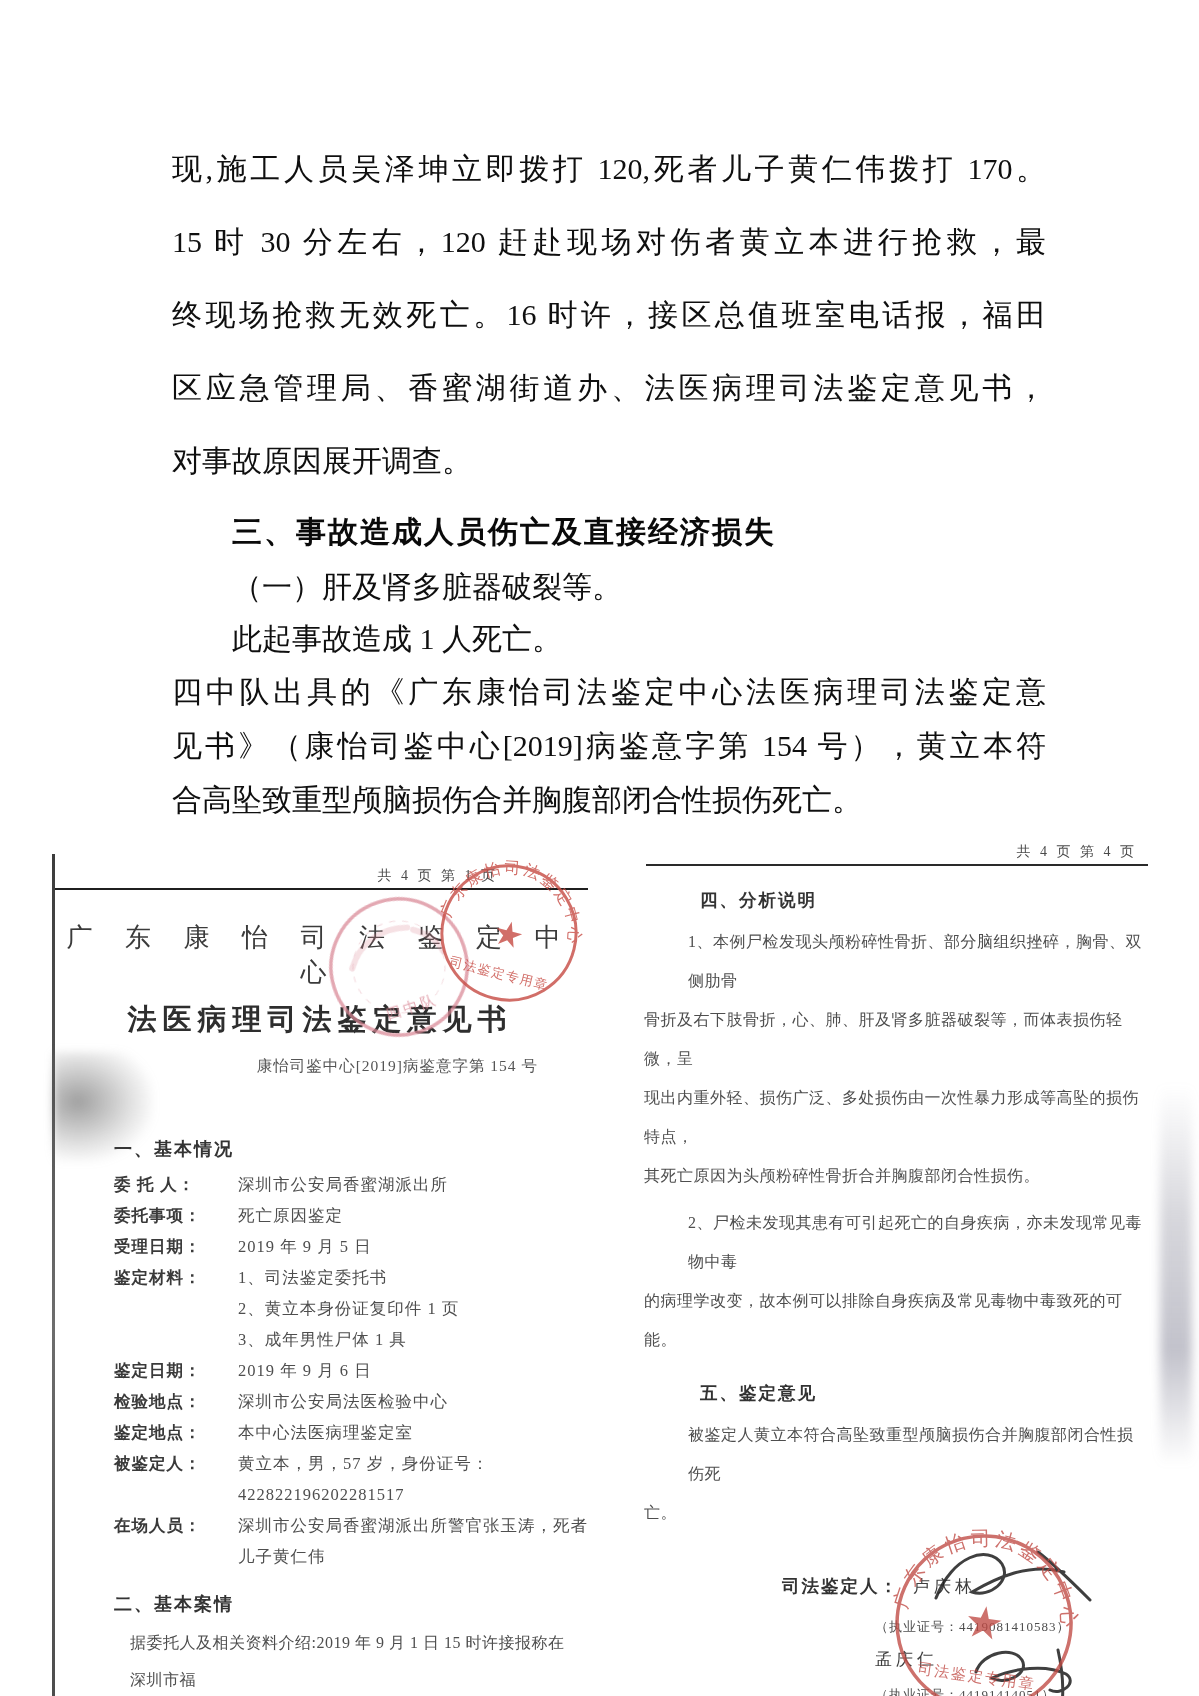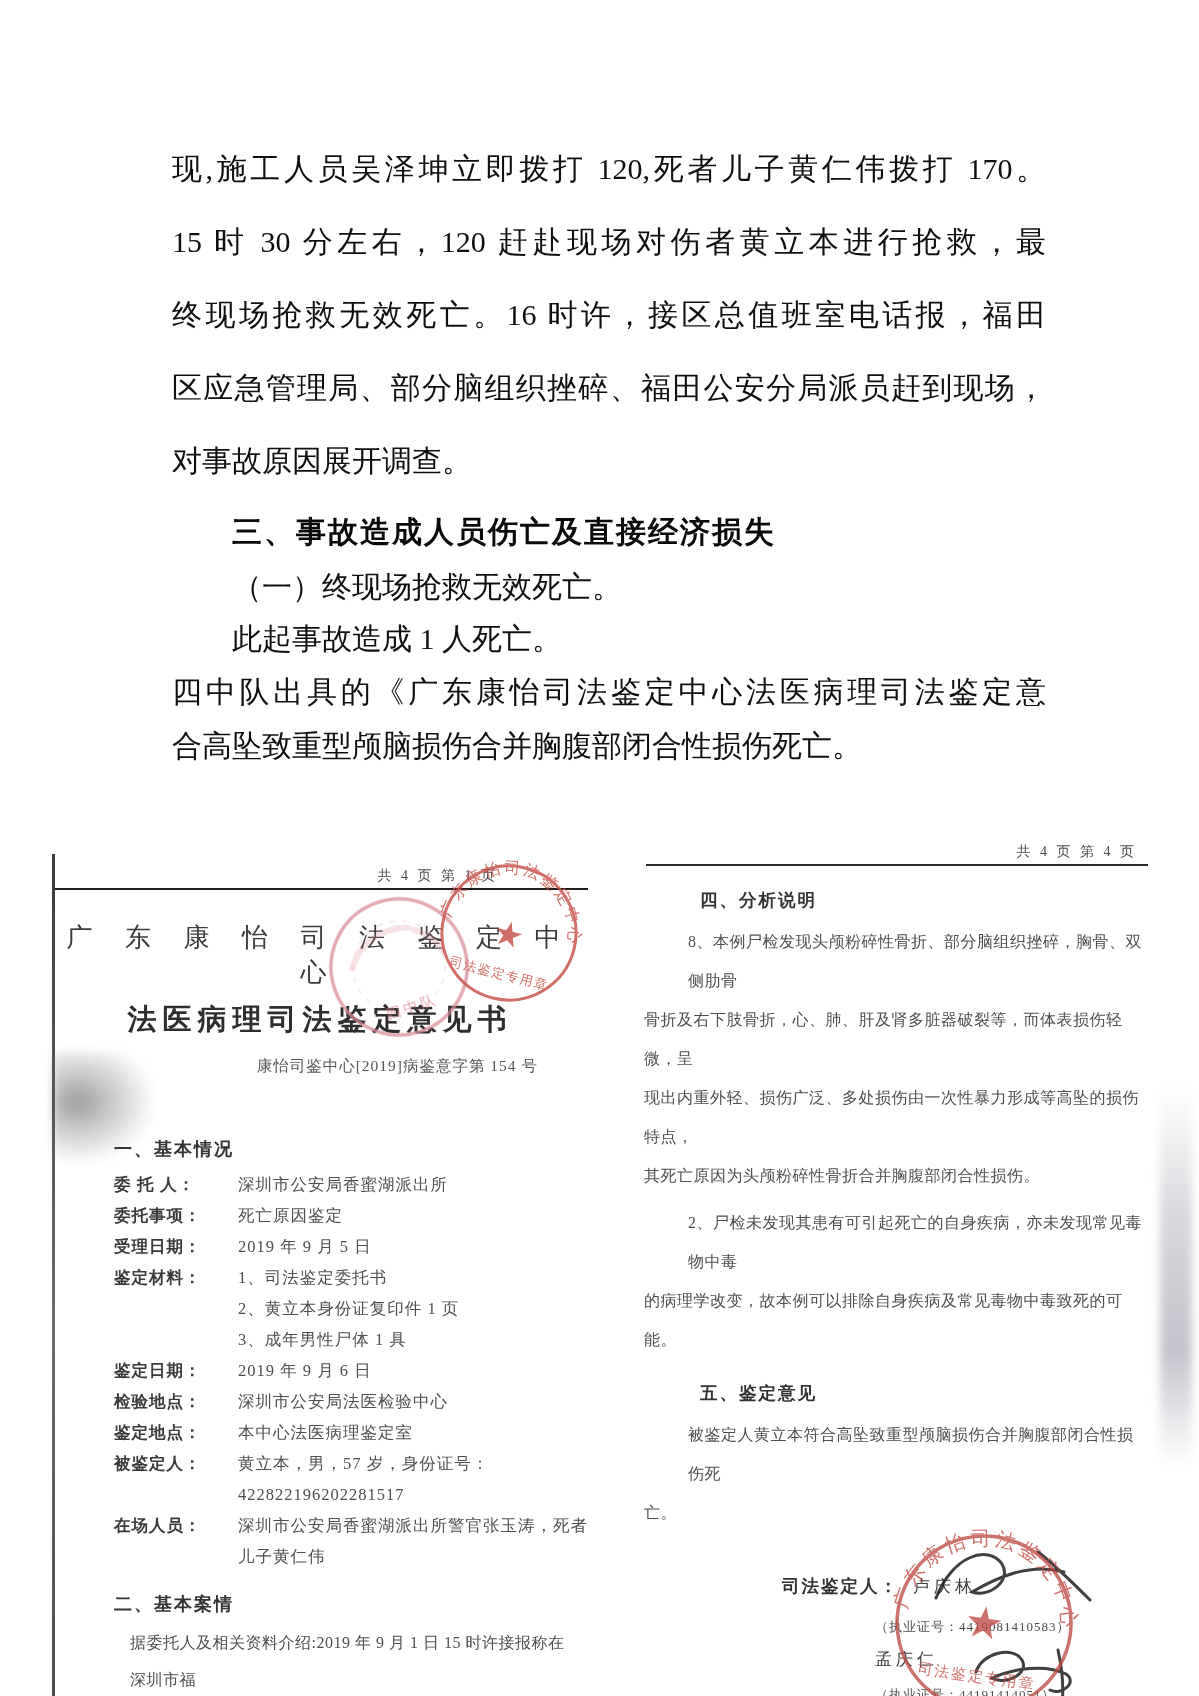--- a/index.html
+++ b/index.html
@@ -72,26 +72,27 @@
 </style>
 </head>
 <body>
 
 <div class="page">
 
   <div class="report-body">
     <div class="rb-line full lh73">现,施工人员吴泽坤立即拨打 120,死者儿子黄仁伟拨打 170。</div>
     <div class="rb-line full lh73">15 时 30 分左右，120 赶赴现场对伤者黄立本进行抢救，最</div>
     <div class="rb-line full lh73">终现场抢救无效死亡。16 时许，接区总值班室电话报，福田</div>
-    <div class="rb-line full lh73">区应急管理局、部分脑组织挫碎、福田公安分局派员赶到现场，</div>
+    <div class="rb-line full lh73">区应急管理局、香蜜湖街道办、法医病理司法鉴定意见书，</div>
     <div class="rb-line lh73">对事故原因展开调查。</div>
     <div class="rb-heading">三、事故造成人员伤亡及直接经济损失</div>
-    <div class="rb-line lh52 indent2">（一）终现场抢救无效死亡。</div>
+    <div class="rb-line lh52 indent2">（一）肝及肾多脏器破裂等。</div>
     <div class="rb-line lh52 indent2">此起事故造成 1 人死亡。</div>
     <div class="rb-line full lh54">四中队出具的《广东康怡司法鉴定中心法医病理司法鉴定意</div>
+    <div class="rb-line full lh54">见书》（康怡司鉴中心[2019]病鉴意字第 154 号），黄立本符</div>
     <div class="rb-line lh54">合高坠致重型颅脑损伤合并胸腹部闭合性损伤死亡。</div>
   </div>
 
   <div class="scan scan-left">
     <div class="edge"></div>
     <div class="smudge"></div>
 
     <div class="sl-markerrow pg-marker">共 4 页  第 1 页</div>
     <div class="sl-rule"></div>
 
@@ -175,21 +176,21 @@
 
   </div>
 
   <div class="scan scan-right">
     <div class="smudge-r"></div>
 
     <div class="sr-markerrow pg-marker">共 4 页  第 4 页</div>
     <div class="sr-rule"></div>
 
     <div class="sr-sec">四、分析说明</div>
-    <div class="an-line ind">8、本例尸检发现头颅粉碎性骨折、部分脑组织挫碎，胸骨、双侧肋骨</div>
+    <div class="an-line ind">1、本例尸检发现头颅粉碎性骨折、部分脑组织挫碎，胸骨、双侧肋骨</div>
     <div class="an-line">骨折及右下肢骨折，心、肺、肝及肾多脏器破裂等，而体表损伤轻微，呈</div>
     <div class="an-line">现出内重外轻、损伤广泛、多处损伤由一次性暴力形成等高坠的损伤特点，</div>
     <div class="an-line">其死亡原因为头颅粉碎性骨折合并胸腹部闭合性损伤。</div>
 
     <div class="an-line ind" style="margin-top:8px;">2、尸检未发现其患有可引起死亡的自身疾病，亦未发现常见毒物中毒</div>
     <div class="an-line">的病理学改变，故本例可以排除自身疾病及常见毒物中毒致死的可能。</div>
 
     <div class="sr-sec">五、鉴定意见</div>
     <div class="an-line ind">被鉴定人黄立本符合高坠致重型颅脑损伤合并胸腹部闭合性损伤死</div>
     <div class="an-line">亡。</div>

